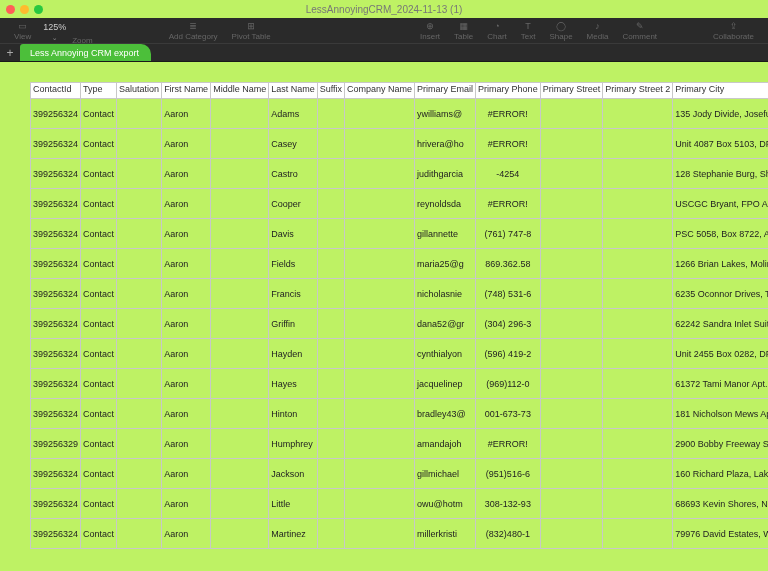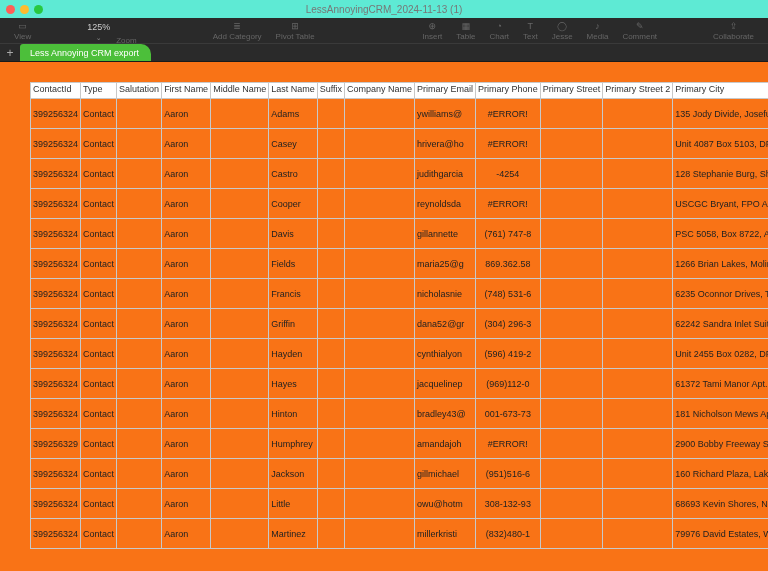--- a/index.html
+++ b/index.html
@@ -5,21 +5,21 @@
     * { margin: 0; padding: 0; box-sizing: border-box; }
     body {
       font-family: -apple-system, BlinkMacSystemFont, "Helvetica Neue", sans-serif;
       font-size: 10px;
       background: #fff;
       width: 768px;
       height: 571px;
       overflow: hidden;
     }
     .window-title-bar {
-      background: #5eead4;
+      background: #bef264;
       color: #888;
       height: 18px;
       display: flex;
       align-items: center;
       font-size: 10px;
       padding: 0 6px;
       position: relative;
     }
     .traffic-lights {
       display: flex;
@@ -72,21 +72,20 @@
     .toolbar-btn .lbl {
       font-size: 8px;
       color: #666;
     }
     .zoom-box {
       display: flex;
       align-items: center;
       gap: 2px;
       padding: 0 4px;
       color: #bbb;
-      margin-left: 44px;
     }
     .zoom-val {
       font-size: 9px;
       color: #ccc;
     }
     .chev { font-size: 7px; color: #888; }
     .toolbar-spacer { flex: 1; }
     .sheet-tabs {
       background: #2a2a2a;
       height: 18px;
@@ -107,21 +106,21 @@
       background: #4cbf3a;
       color: #fff;
       font-size: 9px;
       display: flex;
       align-items: center;
       padding: 0 12px 0 10px;
       border-radius: 3px 10px 0 0;
       position: relative;
     }
     .sheet-area {
-      background: #f97316;
+      background: #bef264;
       height: calc(571px - 18px - 26px - 18px);
       overflow: auto;
       padding-top: 20px;
     }
     table {
       border-collapse: collapse;
       table-layout: fixed;
       margin-left: 30px;
       font-size: 9px;
       color: #222;
@@ -207,21 +206,21 @@
   <div class="toolbar-btn">
     <span class="ico">◔</span>
     <span class="lbl">Chart</span>
   </div>
   <div class="toolbar-btn">
     <span class="ico">T</span>
     <span class="lbl">Text</span>
   </div>
   <div class="toolbar-btn">
     <span class="ico">◯</span>
-    <span class="lbl">Jesse</span>
+    <span class="lbl">Shape</span>
   </div>
   <div class="toolbar-btn">
     <span class="ico">♪</span>
     <span class="lbl">Media</span>
   </div>
   <div class="toolbar-btn">
     <span class="ico">✎</span>
     <span class="lbl">Comment</span>
   </div>
   <div style="width:40px"></div>

